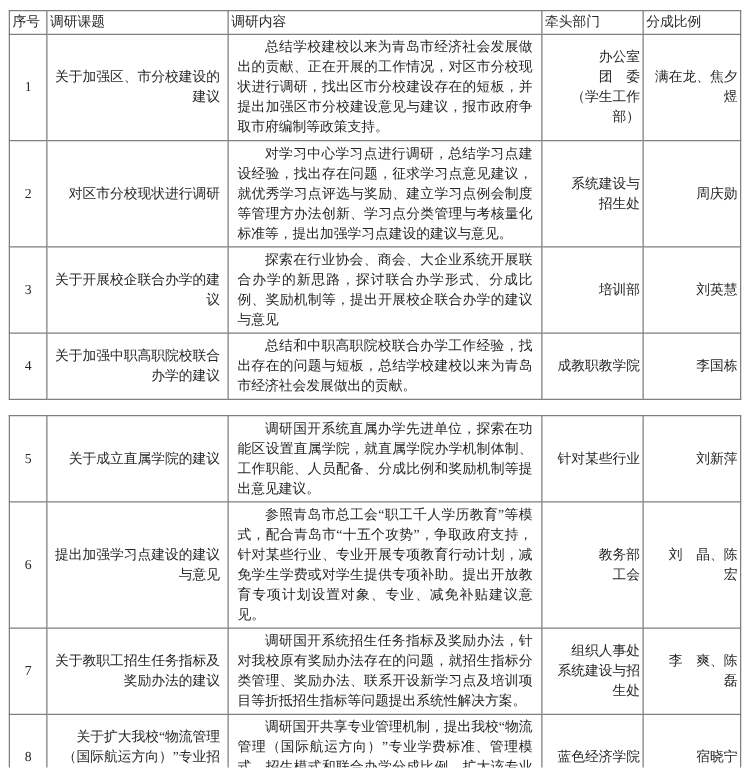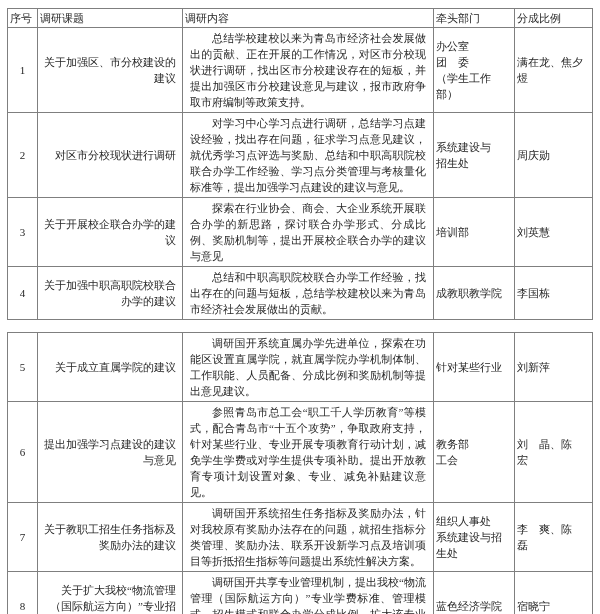--- a/index.html
+++ b/index.html
@@ -52,21 +52,21 @@
   td.c-topic {
     text-align: right;
     padding: 2px 6px;
   }
   td.c-content {
     text-align: justify;
     text-indent: 2em;
     padding: 2px 7px;
   }
   td.c-dept, td.c-person {
-    text-align: left;
+    text-align: right;
     white-space: pre-line;
     padding: 2px 2px;
     margin-left: 28px;
   }
 </style>
 </head>
 <body>
 
 <div class="page">
 
@@ -93,21 +93,21 @@
           <td class="c-topic">关于加强区、市分校建设的建议</td>
           <td class="c-content">总结学校建校以来为青岛市经济社会发展做出的贡献、正在开展的工作情况，对区市分校现状进行调研，找出区市分校建设存在的短板，并提出加强区市分校建设意见与建议，报市政府争取市府编制等政策支持。</td>
           <td class="c-dept">办公室
 团　委
 （学生工作部）</td>
           <td class="c-person">满在龙、焦夕煜</td>
         </tr>
         <tr>
           <td class="c-num">2</td>
           <td class="c-topic">对区市分校现状进行调研</td>
-          <td class="c-content">对学习中心学习点进行调研，总结学习点建设经验，找出存在问题，征求学习点意见建议，就优秀学习点评选与奖励、总结和中职高职院校联合办学工作经验、学习点分类管理与考核量化标准等，提出加强学习点建设的建议与意见。</td>
+          <td class="c-content">对学习中心学习点进行调研，总结学习点建设经验，找出存在问题，征求学习点意见建议，就优秀学习点评选与奖励、建立学习点例会制度等管理方办法创新、学习点分类管理与考核量化标准等，提出加强学习点建设的建议与意见。</td>
           <td class="c-dept">系统建设与
 招生处</td>
           <td class="c-person">周庆勋</td>
         </tr>
         <tr>
           <td class="c-num">3</td>
           <td class="c-topic">关于开展校企联合办学的建议</td>
           <td class="c-content">探索在行业协会、商会、大企业系统开展联合办学的新思路，探讨联合办学形式、分成比例、奖励机制等，提出开展校企联合办学的建议与意见</td>
           <td class="c-dept">培训部</td>
           <td class="c-person">刘英慧</td>

